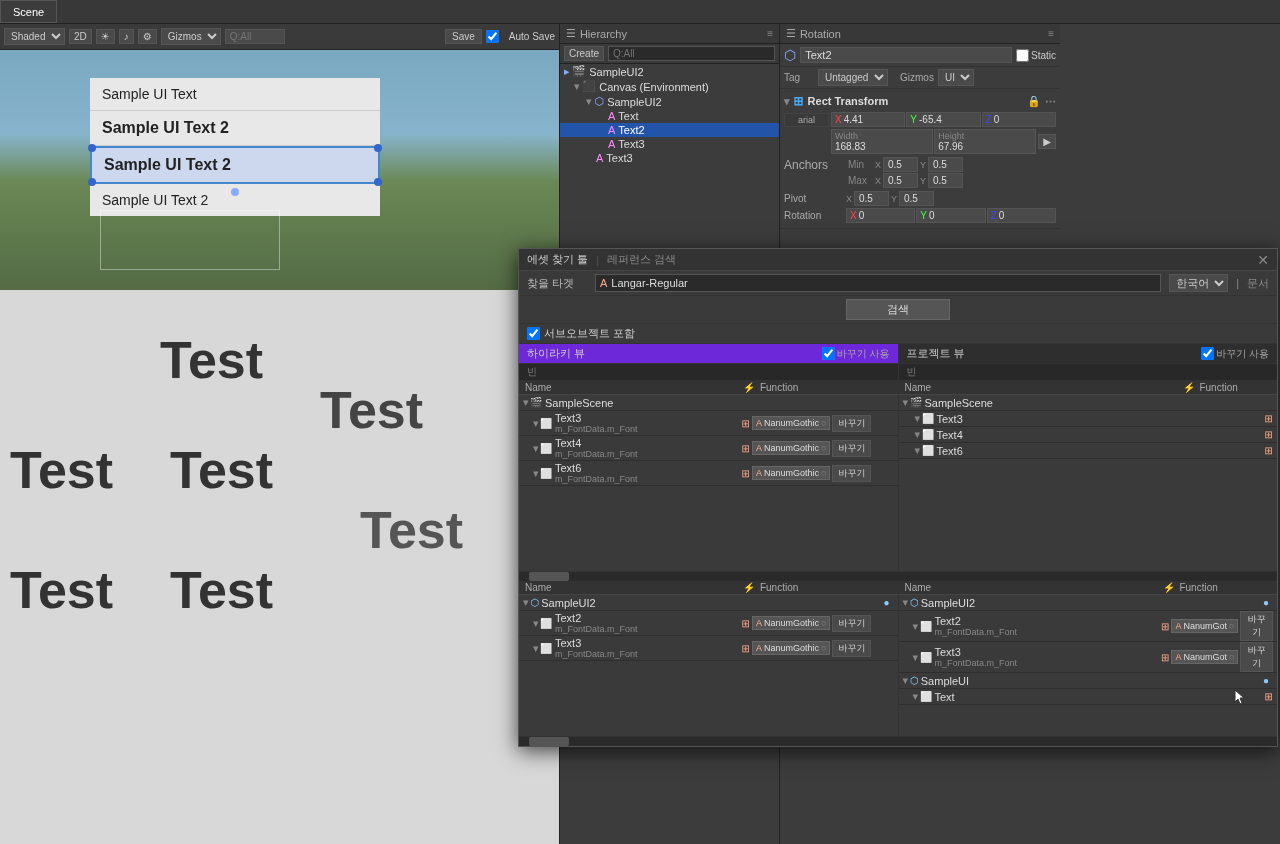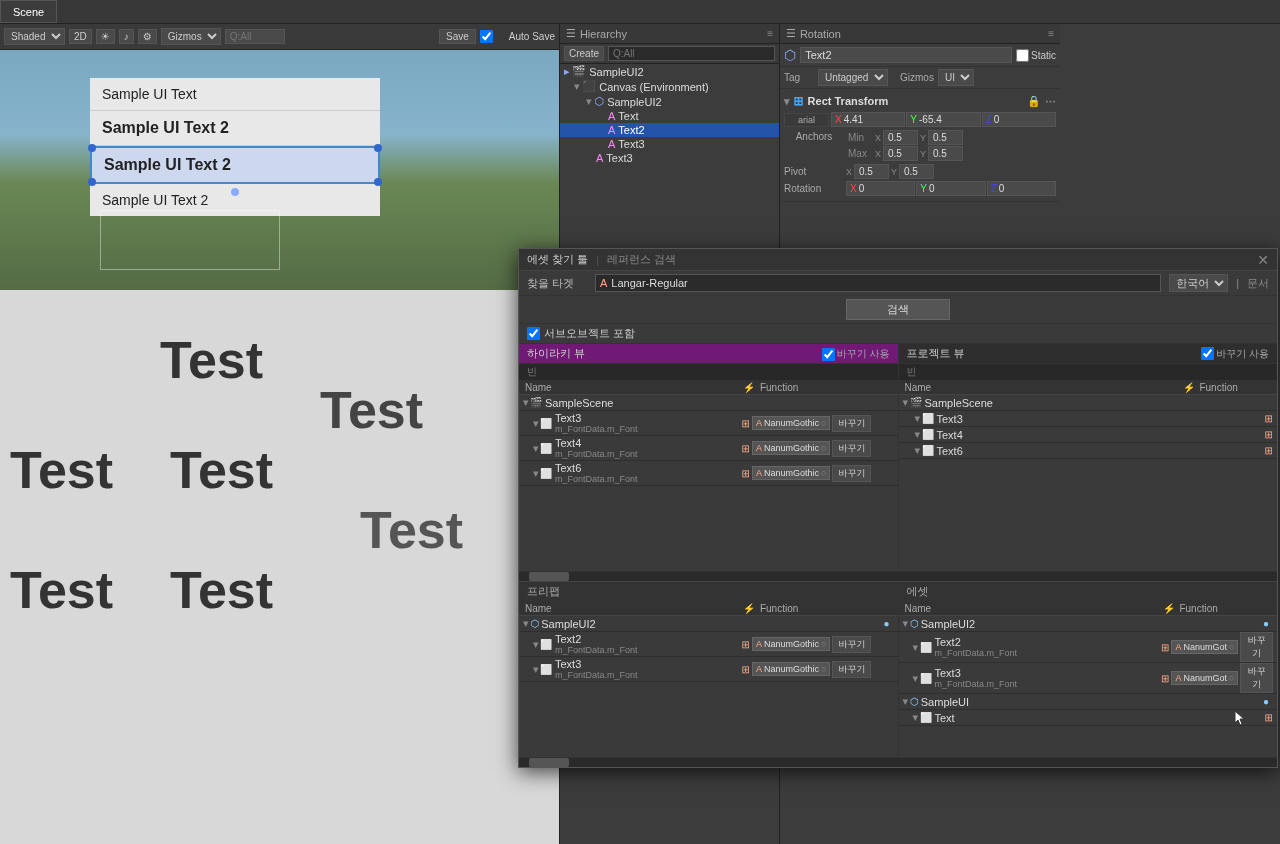--- a/index.html
+++ b/index.html
@@ -34,21 +34,21 @@
       <div style="background:#3a3a3a; border-bottom:1px solid #222; height:26px; display:flex; align-items:center; padding:0 4px; gap:4px;">
         <select style="background:#4a4a4a;border:1px solid #555;color:#ccc;font-size:10px;padding:1px 2px;"><option>Shaded</option></select>
         <button style="background:#4a4a4a;border:1px solid #555;color:#ccc;font-size:10px;padding:1px 4px;">2D</button>
         <button style="background:#4a4a4a;border:1px solid #555;color:#ccc;font-size:10px;padding:1px 4px;">☀</button>
         <button style="background:#4a4a4a;border:1px solid #555;color:#ccc;font-size:10px;padding:1px 4px;">♪</button>
         <button style="background:#4a4a4a;border:1px solid #555;color:#ccc;font-size:10px;padding:1px 4px;">⚙</button>
         <select style="background:#4a4a4a;border:1px solid #555;color:#ccc;font-size:10px;padding:1px 2px;"><option>Gizmos</option></select>
         <input style="background: rgb(74, 74, 74); border: 1px solid rgb(85, 85, 85); color: rgb(204, 204, 204); font-size: 10px; padding: 1px 4px; width: 60px;" placeholder="Q:All">
         <div style="flex:1;"></div>
         <button style="background:#4a4a4a;border:1px solid #555;color:#ccc;font-size:10px;padding:1px 6px;">Save</button>
-        <label style="display:flex;align-items:center;gap:16px;font-size:10px;color:#ccc;">
+        <label style="display:flex;align-items:center;gap:10px;font-size:10px;color:#ccc;">
           <input type="checkbox" checked="" style="">
           <span>Auto Save</span>
         </label>
       </div>
 
       <div style="height:240px; background:linear-gradient(180deg,#7aa8c0 0%,#87b4cc 35%,#6a8855 55%,#546b45 100%); position:relative; overflow:hidden;">
 
         <div style="position:absolute; top:28px; left:90px; width:290px; background:rgba(220,220,220,0.9);">
           <div style="padding:8px 12px; font-size:14px; color:#222; background:#e8e8e8; border-bottom:1px solid #ccc;">
             <span>Sample UI Text</span>
@@ -267,23 +267,37 @@
               <span style="color:#4f4;">Y</span>
               <span style="color:#ddd;">-65.4</span>
             </div>
             <div style="flex:1;background:#4a4a4a;border:1px solid #555;padding:1px 3px;display:flex;gap:2px;font-size:10px;">
               <span style="color:#44f;">Z</span>
               <span style="color:#ddd;">0</span>
             </div>
           </div>
         </div>
 
+        <div style="display:flex;align-items:center;margin:2px 0;gap:2px;font-size:10px;">
+          <span style="width:45px;"></span>
+          <div style="display:flex;gap:1px;flex:1;">
+            <div style="flex:1;background:#4a4a4a;border:1px solid #555;padding:1px 3px;display:flex;flex-direction:column;font-size:10px;">
+              <span style="color:#888;font-size:9px;">Width</span>
+              <span style="color:#ddd;">168.83</span>
+            </div>
+            <div style="flex:1;background:#4a4a4a;border:1px solid #555;padding:1px 3px;display:flex;flex-direction:column;font-size:10px;">
+              <span style="color:#888;font-size:9px;">Height</span>
+              <span style="color:#ddd;">67.96</span>
+            </div>
+          </div>
+          <button style="background:#4a4a4a;border:1px solid #555;color:#ccc;font-size:10px;padding:1px 4px;">▶</button>
+        </div>
 
         <div style="display:flex;align-items:flex-start;margin:2px 0;gap:4px;font-size:10px;">
-          <span style="color:#aaa;width:60px;padding-top:2px;font-size:10px;text-align:center;">Anchors</span>
+          <span style="color:#aaa;width:60px;padding-top:2px;font-size:12px;">Anchors</span>
           <div>
             <div style="display:flex;align-items:center;gap:2px;margin:1px 0;">
               <span style="color:#888;width:25px;font-size:10px;">Min</span>
               <span style="color:#888;font-size:9px;">X</span>
               <div style="background:#4a4a4a;border:1px solid #555;padding:1px 4px;font-size:10px;width:35px;"><span style="color:#ddd;">0.5</span></div>
               <span style="color:#888;font-size:9px;">Y</span>
               <div style="background:#4a4a4a;border:1px solid #555;padding:1px 4px;font-size:10px;width:35px;"><span style="color:#ddd;">0.5</span></div>
             </div>
             <div style="display:flex;align-items:center;gap:2px;margin:1px 0;">
               <span style="color:#888;width:25px;font-size:10px;">Max</span>
@@ -350,21 +364,21 @@
     <div style="display:flex;align-items:center;justify-content:center;padding:3px 8px;border-bottom:1px solid #333;">
       <button style="background:#555;border:1px solid #666;color:#ddd;padding:2px 40px;cursor:pointer;font-size:11px;">검색</button>
     </div>
 
     <div style="display:flex;align-items:center;padding:2px 8px;gap:4px;border-bottom:1px solid #333;font-size:11px;">
       <input type="checkbox" checked="" style="">
       <span style="color:#ccc;">서브오브젝트 포함</span>
     </div>
 
     <div style="display:flex;border-bottom:1px solid #333;font-size:11px;">
-      <div style="flex:1;padding:2px 8px;background:#701a75;display:flex;align-items:flex-end;gap:8px;">
+      <div style="flex:1;padding:2px 8px;background:#6d28d9;display:flex;align-items:center;gap:8px;">
         <span style="color:#ccc;font-size:11px;">하이라키 뷰</span>
         <div style="flex:1;"></div>
         <label style="display:flex;align-items:center;gap:2px;font-size:10px;color:#aaa;">
           <input type="checkbox" checked="" style="">
           <span>바꾸기 사용</span>
         </label>
       </div>
       <div style="width:1px;background:#333;"></div>
       <div style="flex:1;padding:2px 8px;background:#2e2e2e;display:flex;align-items:center;gap:8px;">
         <span style="color:#ccc;font-size:11px;">프로젝트 뷰</span>
@@ -498,29 +512,20 @@
           <div style="flex:1;"></div>
           <span style="color:#fa8;font-size:10px;">⊞</span>
         </div>
       </div>
     </div>
 
     <div style="height:10px;background:#2a2a2a;border-top:1px solid #333;position:relative;">
       <div style="width:40px;height:100%;background:#555;border-radius:2px;position:absolute;left:10px;"></div>
     </div>
 
-    <div style="display:flex;background:#333;border-top:1px solid #444;border-bottom:1px solid #333;font-size:11px;">
-      <div style="flex:1;padding:2px 8px;color:#aaa;display:flex;align-items:center;gap:8px;">
-        <span>프리팹</span>
-      </div>
-      <div style="width:1px;background:#333;"></div>
-      <div style="flex:1;padding:2px 8px;color:#aaa;display:flex;align-items:center;gap:8px;">
-        <span>에셋</span>
-      </div>
-    </div>
 
     <div style="display:flex;height:155px;">
 
       <div style="flex:1;border-right:1px solid #333;overflow:hidden;display:flex;flex-direction:column;">
         <div style="display:flex;background:#333;border-bottom:1px solid #444;font-size:10px;color:#aaa;">
           <div style="flex:1;padding:1px 6px;">Name</div>
           <div style="width:160px;padding:1px 6px;display:flex;align-items:center;gap:4px;">
             <span style="color:#fa8;">⚡</span>
             <span>Function</span>
           </div>

